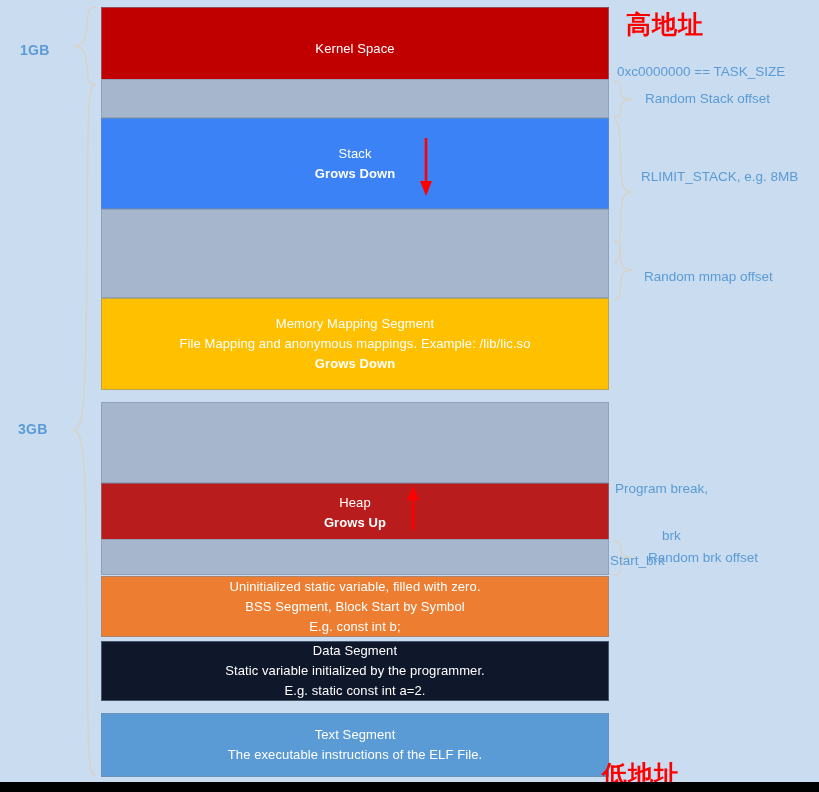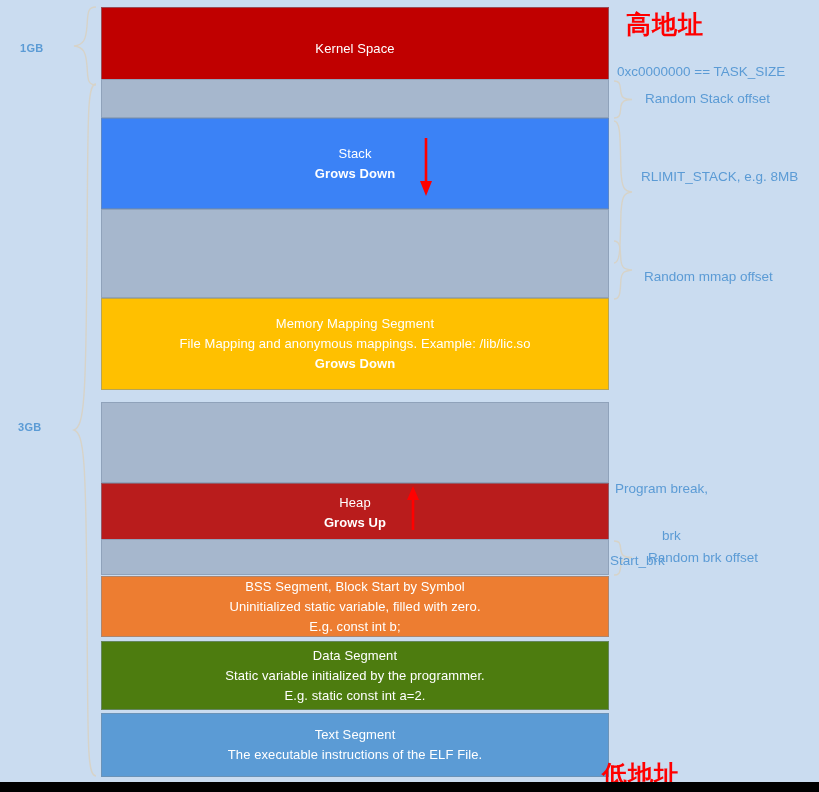--- a/index.html
+++ b/index.html
@@ -37,21 +37,21 @@
   .block .line.bold { font-weight: bold; }
   .gap {
     background: #a6b7cd;
     border: 1px solid #8fa2ba;
   }
   
   .size-label {
     position: absolute;
     color: #5b9bd5;
     font-weight: bold;
-    font-size: 11px;
+    font-size: 14px;
     letter-spacing: .3px;
   }
   .brace {
     position: absolute;
     pointer-events: none;
   }
   .brace path {
     fill: none;
     stroke: #d7d3c8;
     stroke-width: 1.4;
@@ -122,26 +122,26 @@
   <div class="block gap" style="top:402px; height:81px;"></div>
 
   <div class="block" style="top:483px; height:60px; background:#b91c1c;">
     <div class="line">Heap</div>
     <div class="line bold">Grows Up</div>
   </div>
 
   <div class="block gap" style="top:539px; height:36px;"></div>
 
   <div class="block" style="top:576px; height:61px; background:#ed7d31;">
+    <div class="line">Uninitialized static variable, filled with zero.</div>
     <div class="line">BSS Segment, Block Start by Symbol</div>
-    <div class="line">Uninitialized static variable, filled with zero.</div>
     <div class="line">E.g. const int b;</div>
   </div>
 
-  <div class="block" style="top:641px; height:69px; background:#4d7c0f;">
+  <div class="block" style="top:641px; height:60px; background:#0f172a;">
     <div class="line">Data Segment</div>
     <div class="line">Static variable initialized by the programmer.</div>
     <div class="line">E.g. static const int a=2.</div>
   </div>
 
   <div class="block" style="top:713px; height:64px; background:#5b9bd5;">
     <div class="line">Text Segment</div>
     <div class="line">The executable instructions of the ELF File.</div>
   </div>
 

